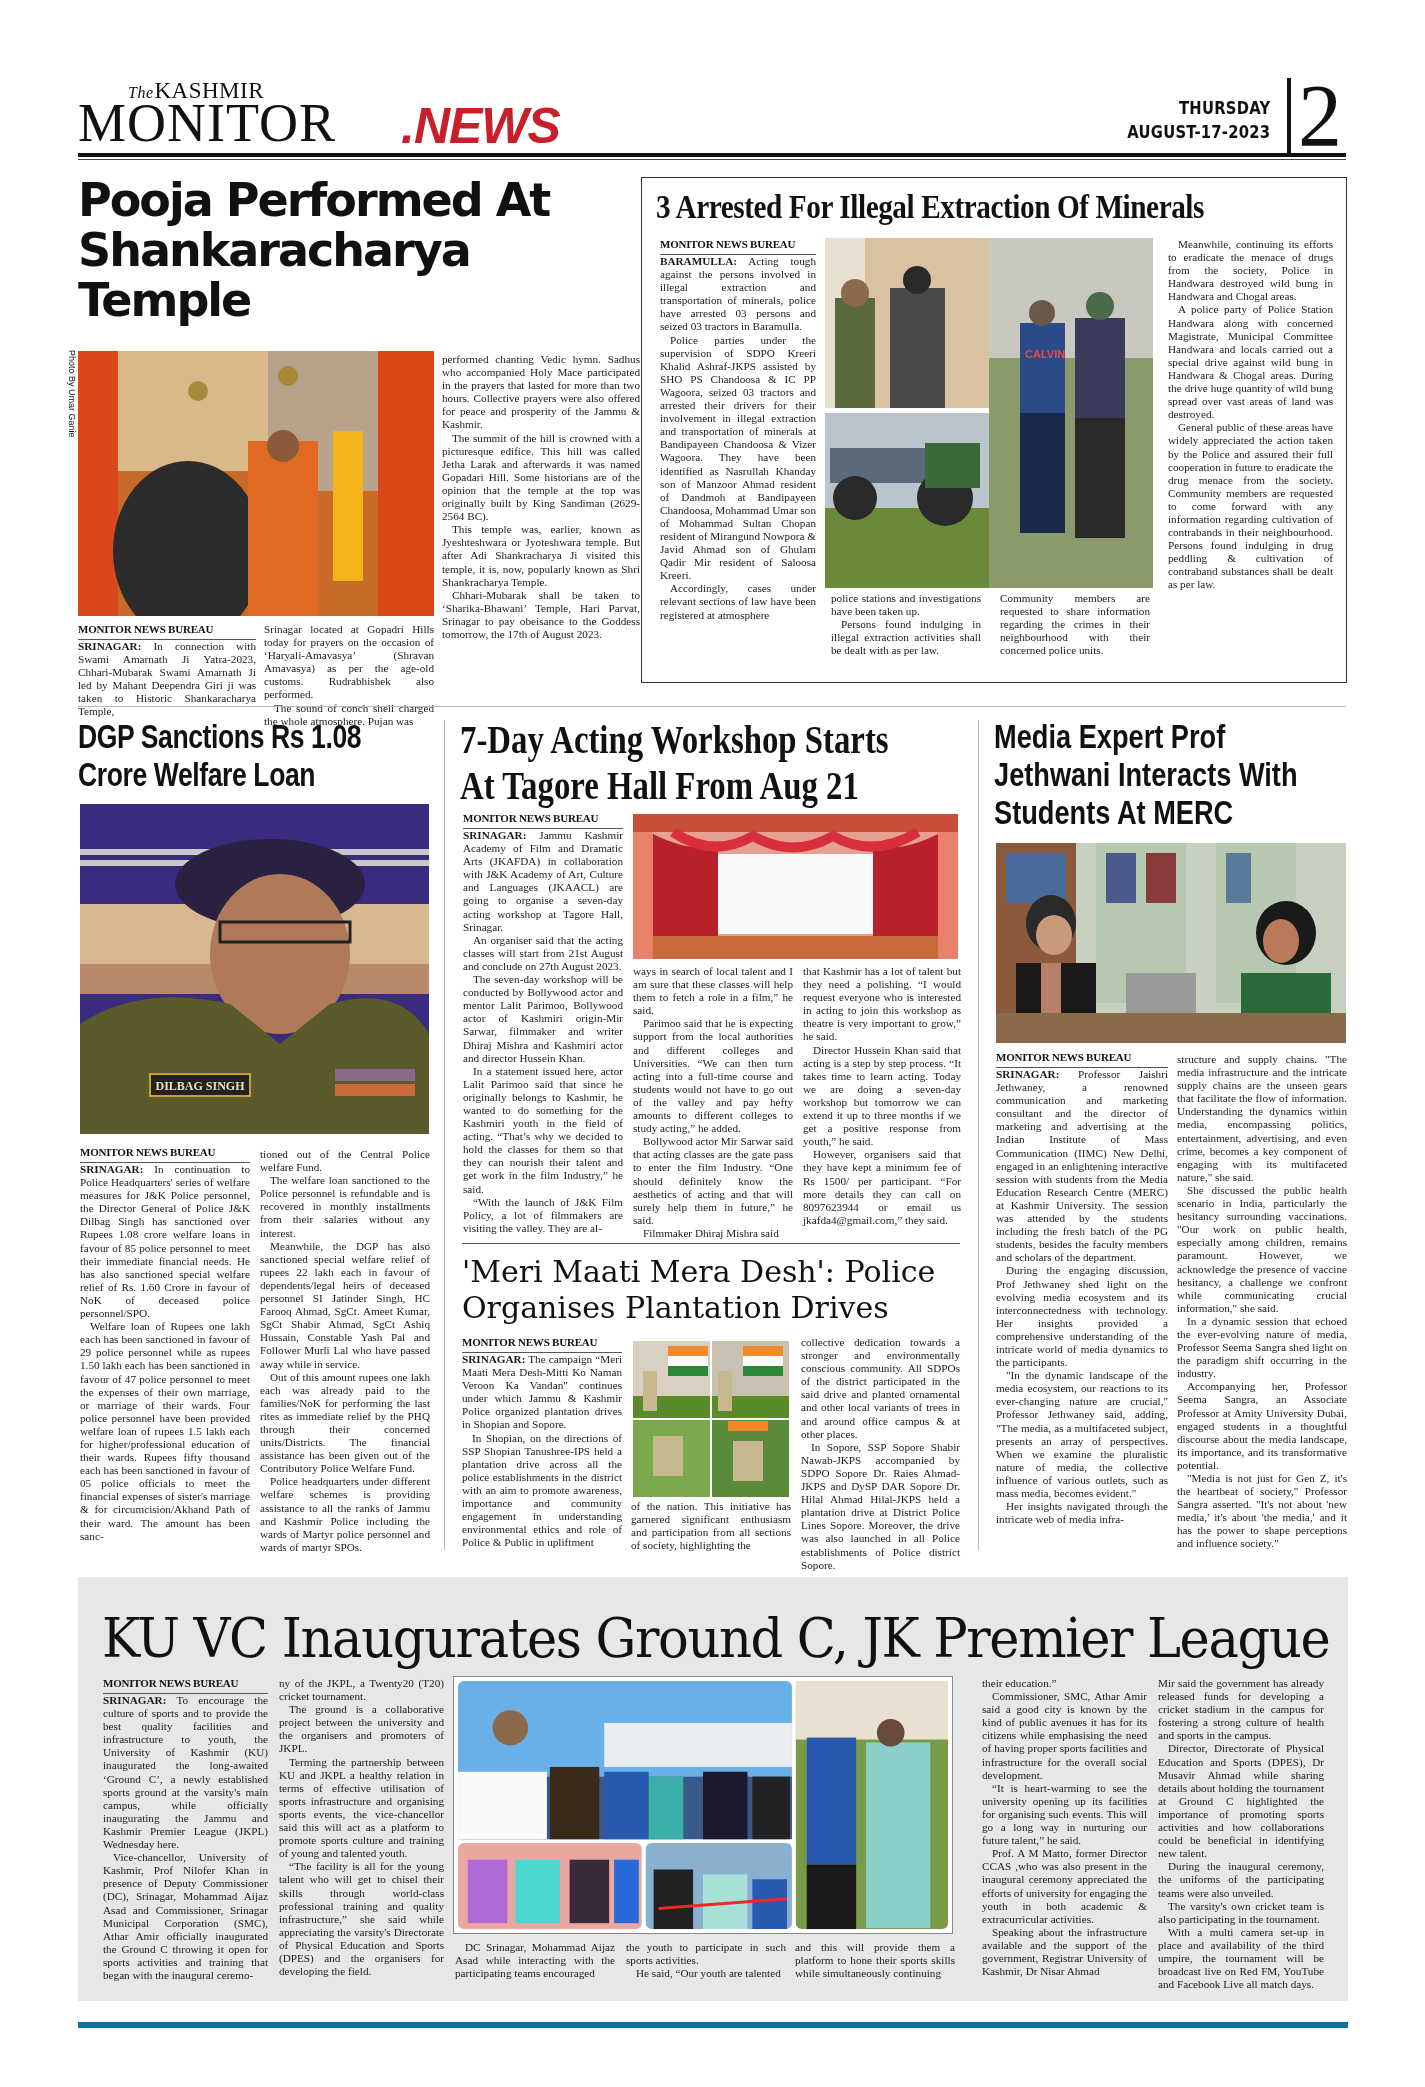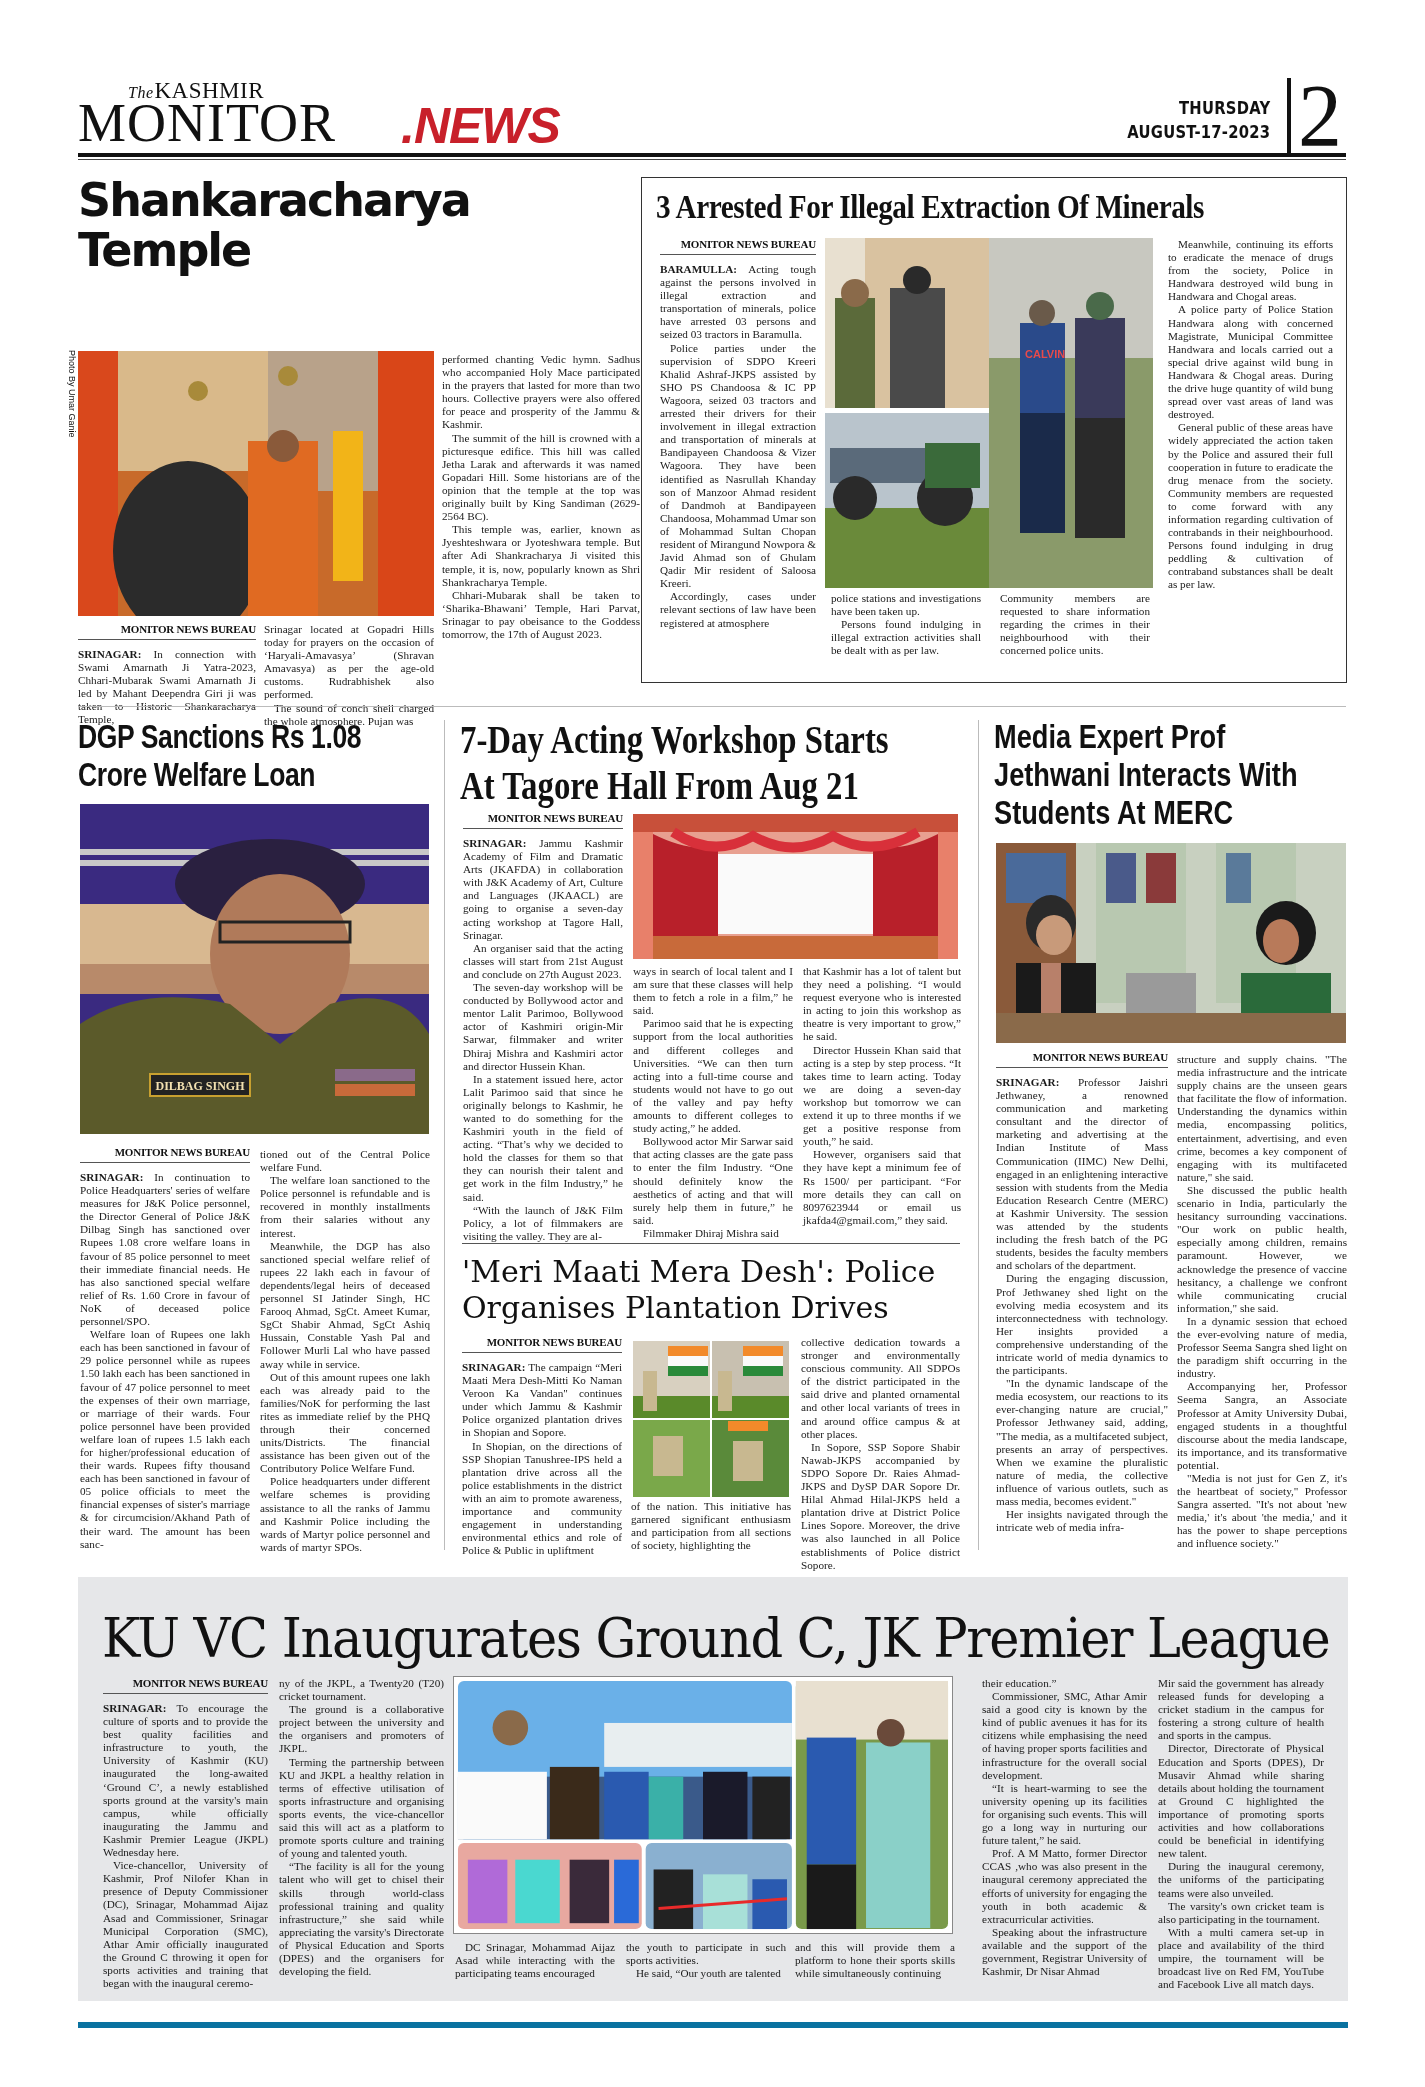--- a/index.html
+++ b/index.html
@@ -17,21 +17,21 @@
   .date-day { right: 155px; top: 97px; font-weight: bold; font-size: 18px; text-align: right; font-family: "DejaVu Sans", sans-serif; letter-spacing: 0.3px; transform: scaleX(0.82); transform-origin: right; }
   .date-date { right: 155px; top: 121px; font-weight: bold; font-size: 18px; text-align: right; font-family: "DejaVu Sans", sans-serif; letter-spacing: 0.3px; transform: scaleX(0.82); transform-origin: right; }
   .page-sep { left: 1287px; top: 78px; width: 4px; height: 78px; background: #111; }
   .page-num { left: 1298px; top: 72px; font-family: "Liberation Serif", serif; font-size: 88px; line-height: 1; }
 
   
   .body-text { font-family: "Liberation Serif", serif; font-size: 11.2px; line-height: 13.1px; text-align: justify; color: #1a1a1a; hyphens: auto; }
   .body-text p { text-indent: 10px; }
   .body-text p.lead { text-indent: 0; }
   .dateline { font-weight: bold; }
-  .byline { font-family: "Liberation Serif", serif; font-weight: bold; font-size: 11px; text-align: right; padding-bottom: 4px; border-bottom: 1.5px solid #555; margin-bottom: 8px; letter-spacing: -0.2px; }
+  .byline { font-family: "Liberation Serif", serif; font-weight: bold; font-size: 11px; text-align: left; padding-bottom: 4px; border-bottom: 1.5px solid #555; margin-bottom: 0; letter-spacing: -0.2px; }
   .photo { overflow: hidden; }
   .photo svg { display: block; width: 100%; height: 100%; }
 
   
   .hl-heavy { font-family: "DejaVu Sans", sans-serif; font-weight: bold; color: #111; letter-spacing: -1.5px; }
   .hl-cond { font-family: "Liberation Sans", sans-serif; font-weight: bold; color: #111; transform-origin: left top; }
   .hl-serif { font-family: "DejaVu Serif", serif; color: #111; }
 
   .hrule { height: 1px; background: #bbb; }
   .vrule { width: 1px; background: #bbb; }
@@ -44,20 +44,21 @@
 <div class="abs mast-news" style="color: rgb(200, 32, 42);">.NEWS</div>
 <div class="abs date-day">THURSDAY</div>
 <div class="abs date-date">AUGUST-17-2023</div>
 <div class="abs page-sep"></div>
 <div class="abs page-num">2</div>
 <div class="abs mast-rule1"></div>
 <div class="abs mast-rule2"></div>
 
 <div class="abs" style="left:78px; top:175px; width:560px;">
   <div class="hl-heavy" style="font-size:46px; line-height:50px; letter-spacing:-2px;">
+    <div>Pooja Performed At</div>
     <div>Shankaracharya Temple</div>
   </div>
 </div>
 <div class="abs" style="left:63px; top:350px; width:14px; height:120px; writing-mode:vertical-rl; font-size:9px; font-family:'Liberation Sans',sans-serif;">Photo By Umar Ganie</div>
 <div class="abs photo" style="left:78px; top:351px; width:356px; height:265px;">
   <svg viewBox="0 0 356 265" preserveAspectRatio="none">
     <rect width="356" height="265" fill="#c86a2a"></rect>
     <rect x="0" y="0" width="40" height="265" fill="#d9481c"></rect>
     <rect x="40" y="0" width="150" height="120" fill="#d9b98a"></rect>
     <rect x="190" y="0" width="110" height="140" fill="#b8a28a"></rect>

